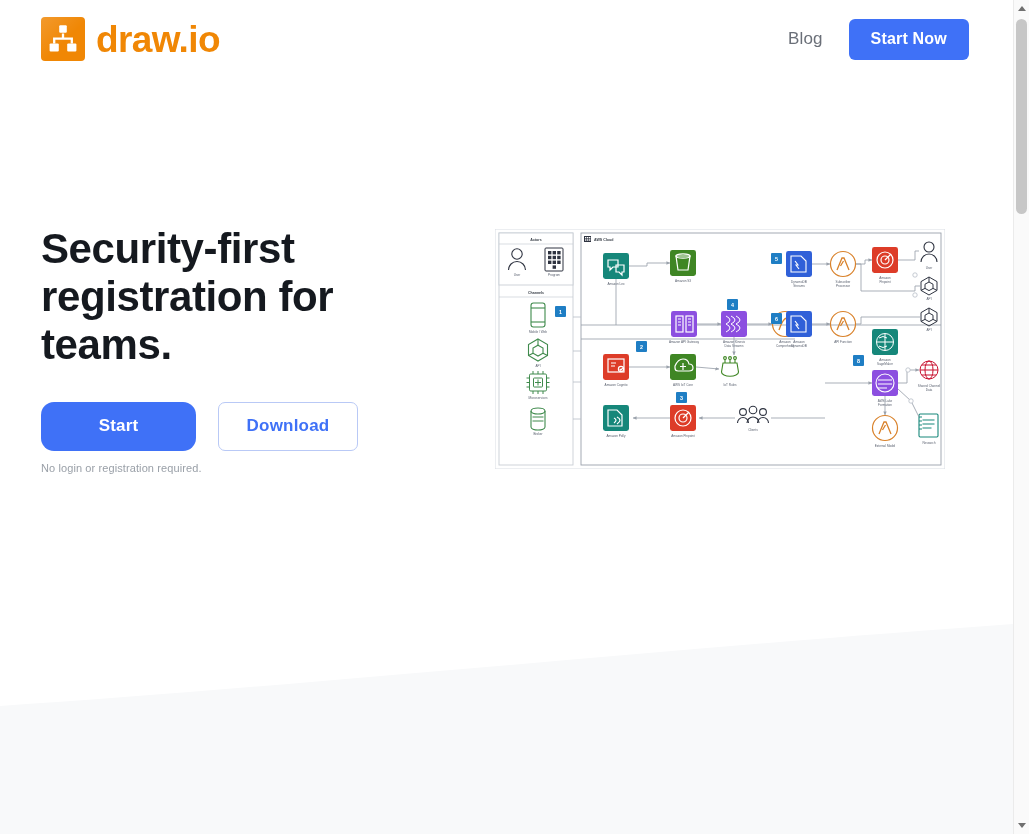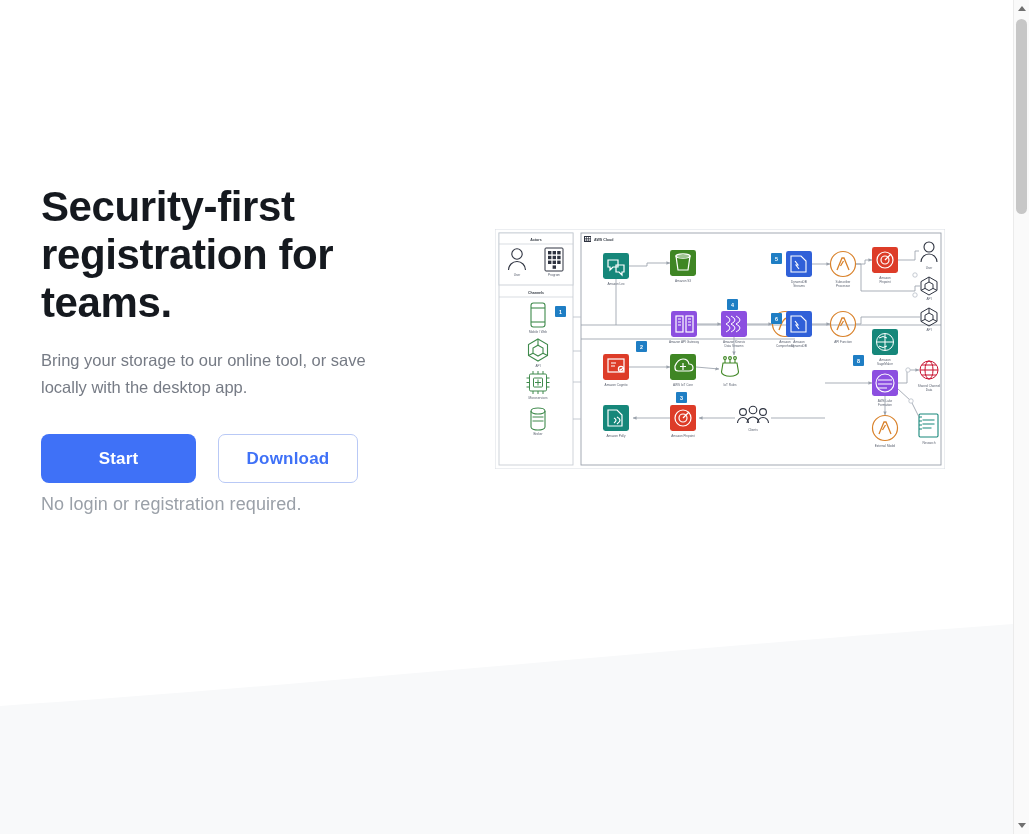--- a/index.html
+++ b/index.html
@@ -161,39 +161,39 @@
     margin-top: 33px;
     display: flex;
     align-items: center;
     gap: 22px;
   }
   .btn-start {
     background: #3f71f7;
     color: #ffffff;
     font-size: 17px;
     font-weight: 700;
-    border-radius: 8px;
+    border-radius: 13px;
     width: 155px;
     height: 49px;
     letter-spacing: .2px;
   }
   .btn-download {
     background: #ffffff;
     color: #3f71f7;
     font-size: 17px;
     font-weight: 700;
     border-radius: 7px;
     width: 140px;
     height: 49px;
     border: 1.5px solid #b9c9f6;
     letter-spacing: .2px;
   }
   .hero-note {
     margin: 11px 0 0 0;
-    font-size: 18px;
+    font-size: 11px;
     color: #9aa0a8;
     letter-spacing: .1px;
   }
 
   .hero-figure {
     flex: 1 1 auto;
     display: flex;
     align-items: center;
     justify-content: center;
     padding-bottom: 18px;
@@ -263,26 +263,53 @@
 <div class="viewport">
 
   <div class="page">
 
     <div class="bottom-wedge">
       <svg width="1013" height="210" viewBox="0 0 1013 210" xmlns="http://www.w3.org/2000/svg">
         <path d="M0 82 C 300 62, 700 22, 1013 0 L1013 210 L0 210 Z" fill="#f8f9fa"></path>
       </svg>
     </div>
 
+    <header class="site-header">
+
+      <a class="brand" href="#">
+        <span class="brand-mark">
+          <span class="sheen"></span>
+          <svg width="44" height="44" viewBox="0 0 44 44" xmlns="http://www.w3.org/2000/svg">
+            <g fill="#ffffff">
+              <rect x="18.2" y="8.2" width="7.6" height="7.6" rx="1.1"></rect>
+              <rect x="8.6" y="26.4" width="9.2" height="8.2" rx="1.1"></rect>
+              <rect x="26.2" y="26.4" width="9.2" height="8.2" rx="1.1"></rect>
+            </g>
+            <g stroke="#ffffff" stroke-width="2.3" fill="none">
+              <path d="M22 16.4 L22 21.6"></path>
+              <path d="M13.2 26.4 L13.2 21.6 L30.8 21.6 L30.8 26.4"></path>
+            </g>
+          </svg>
+        </span>
+        <span class="brand-word">draw.io</span>
+      </a>
+
+      <span class="header-spacer"></span>
+
+      <nav class="nav-right">
+        <a class="nav-link" href="#">Blog</a>
+        <a class="btn btn-start-now" href="#">Start Now</a>
+      </nav>
+
+    </header>
 
     <section class="hero">
 
       <div class="hero-copy">
         <h1 class="hero-title">Security-first registration for teams.</h1>
-        <p class="hero-sub">Bring your storage to our online tool, or save locally with the desktop app.</p>
 
         <div class="hero-actions">
           <a class="btn btn-start" href="#">Start</a>
           <a class="btn btn-download" href="#">Download</a>
         </div>
 
         <p class="hero-note">No login or registration required.</p>
       </div>
 
       <div class="hero-figure">

